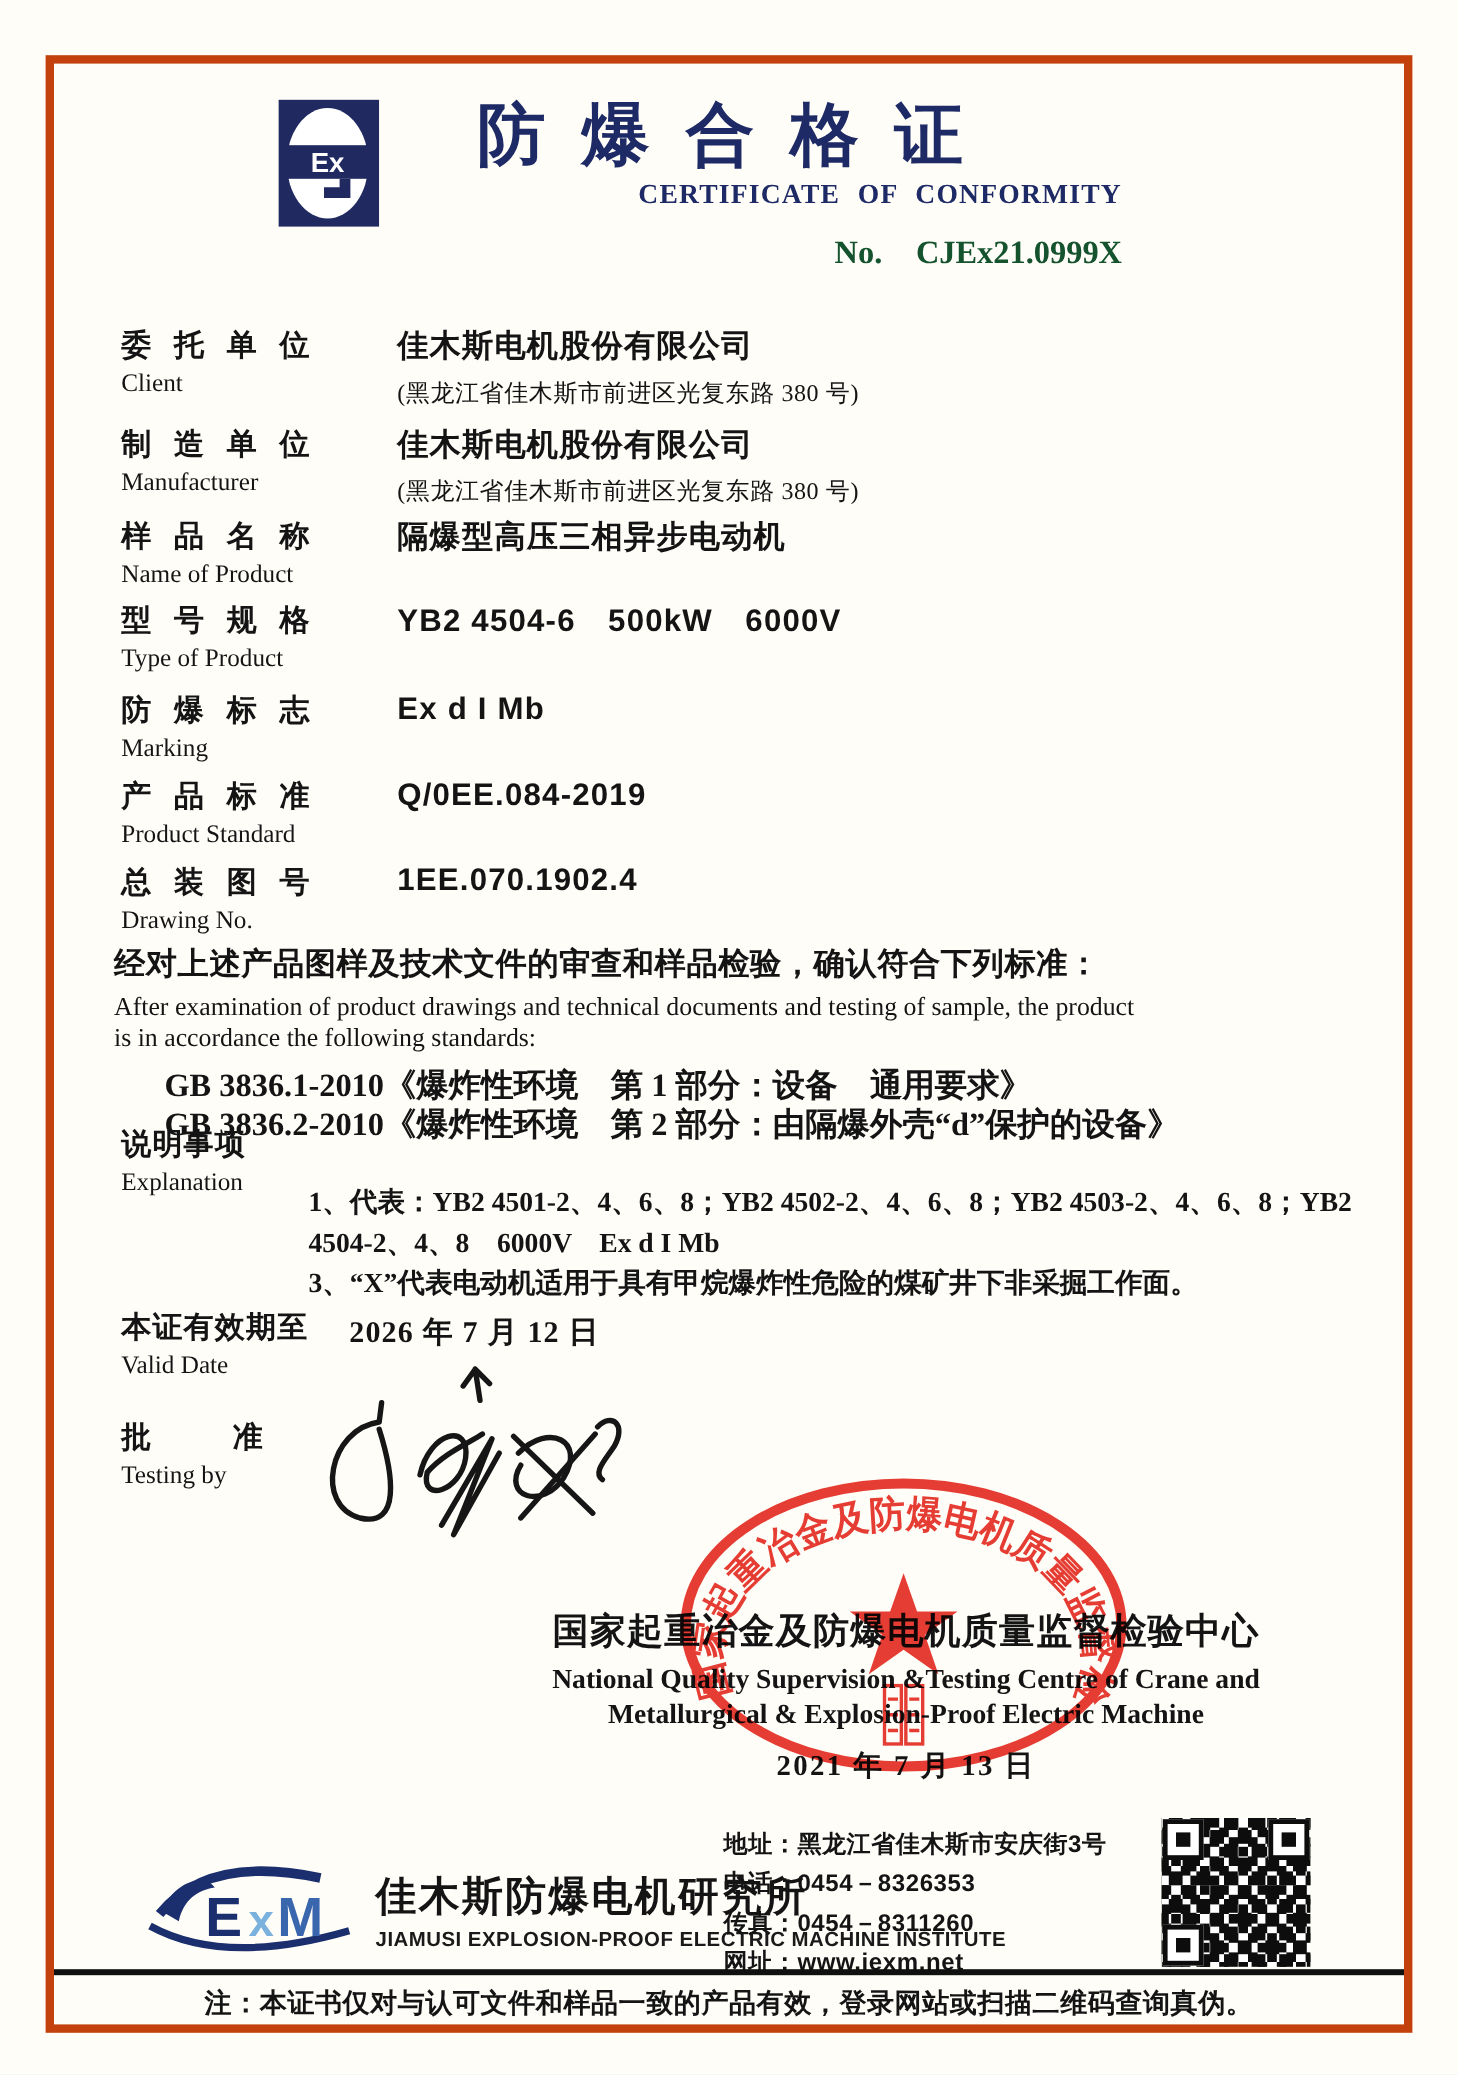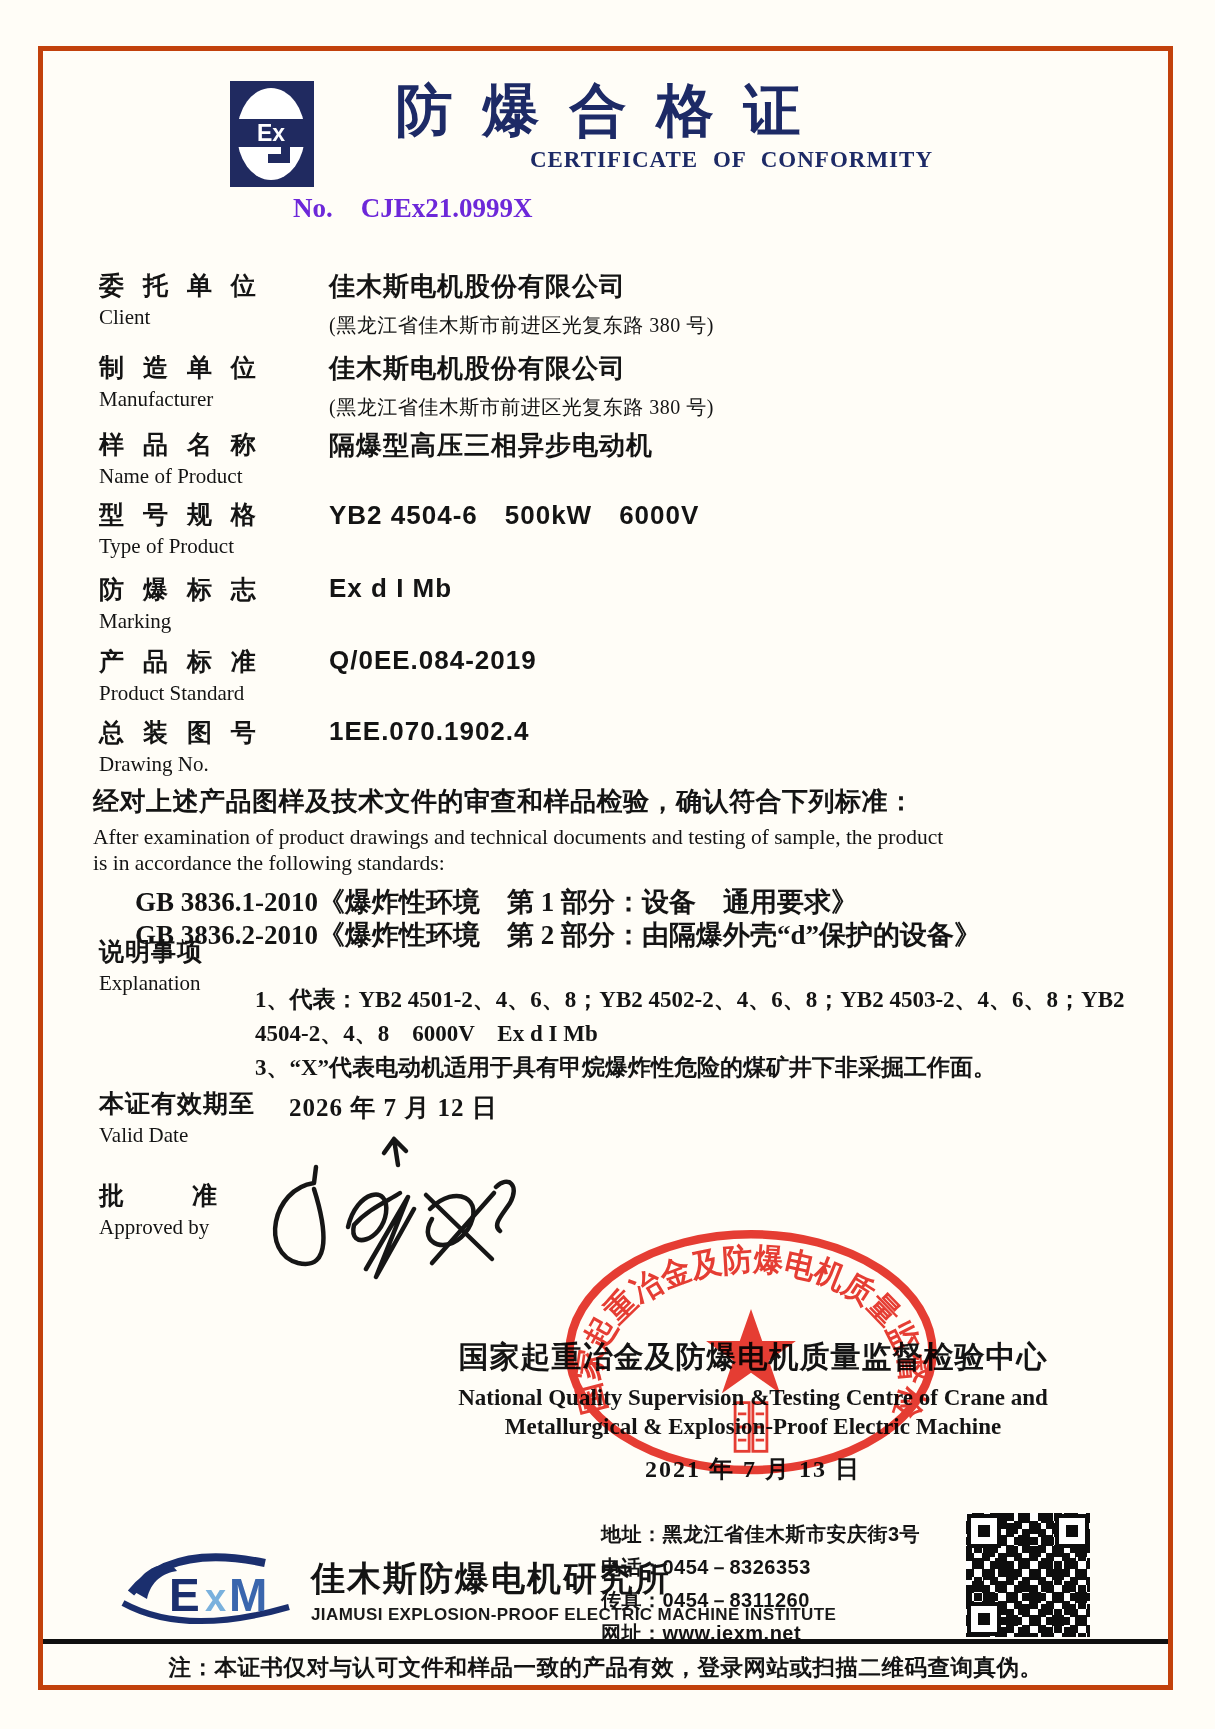--- a/index.html
+++ b/index.html
@@ -1,30 +1,30 @@
 <!DOCTYPE html>
 <html><head>
 <meta charset="utf-8">
 <style>
   html,body{margin:0;padding:0;background:#e9e9e9;}
   .page{position:relative;width:1215px;height:1729px;background:#fffdf7;margin:0 auto;
         font-family:"Liberation Sans","DejaVu Sans",sans-serif;color:#141414;overflow:hidden;}
   .frame{position:absolute;left:38px;top:46px;width:1125px;height:1634px;
-         border:5px solid #c2410c;background:transparent;}
+         border:7px solid #c2410c;background:transparent;}
 
   
   .hdr-logo{position:absolute;left:187px;top:30px;width:84px;height:106px;}
   .hdr-title{position:absolute;left:250px;top:22px;width:640px;text-align:center;
              font-family:"Liberation Serif","DejaVu Serif",serif;font-weight:bold;color:#1d2a66;
              font-size:57px;letter-spacing:30px;white-space:nowrap;}
   .hdr-sub{position:absolute;left:250px;top:96px;width:640px;text-align:right;
            font-family:"Liberation Serif","DejaVu Serif",serif;font-weight:bold;color:#1d2a66;
            font-size:23px;letter-spacing:1px;word-spacing:8px;white-space:nowrap;}
-  .cert-no{position:absolute;left:250px;top:142px;width:640px;text-align:left;
-           font-family:"Liberation Serif","DejaVu Serif",serif;font-weight:bold;font-size:27px;color:#6d28d9;}
+  .cert-no{position:absolute;left:250px;top:142px;width:640px;text-align:right;
+           font-family:"Liberation Serif","DejaVu Serif",serif;font-weight:bold;font-size:27px;color:#14532d;}
   .cert-no .gap{display:inline-block;width:28px;}
 
   
   .field-row{position:absolute;left:0;width:1100px;}
   .f-label{position:absolute;left:56px;top:0;width:230px;}
   .f-cn{font-weight:bold;font-size:25px;letter-spacing:6px;white-space:nowrap;}
   .f-en{font-family:"Liberation Serif","DejaVu Serif",serif;font-size:21px;margin-top:3px;}
   .f-value{position:absolute;left:286px;top:0;width:800px;}
   .f-main{font-weight:bold;font-size:26px;letter-spacing:1px;}
   .f-note{font-family:"Liberation Serif","DejaVu Serif",serif;font-size:20px;margin-top:8px;letter-spacing:.5px;}
@@ -183,21 +183,21 @@
     </div>
 
     <div class="valid-label">
       <div class="f-cn">本证有效期至</div>
       <div class="f-en">Valid Date</div>
     </div>
     <div class="valid-value">2026 年 7 月 12 日</div>
 
     <div class="appr-label">
       <div class="f-cn">批　　准</div>
-      <div class="f-en">Approved by</div>
+      <div class="f-en">Testing by</div>
     </div>
     <svg class="signature" viewBox="0 0 290 210" fill="none" stroke="#161616" stroke-width="4.5" stroke-linecap="round" stroke-linejoin="round">
       <path d="M150 34 L146 8 M146 8 L136 22 M146 8 L158 20"></path>
       <path d="M66 52 L68 36 M66 52 C24 58 12 122 50 132 C84 140 78 96 66 58"></path>
       <path d="M100 96 C108 60 142 52 138 82 C134 110 100 120 106 94 C120 78 140 70 152 62"></path>
       <path d="M118 138 L160 66 L128 146 L166 78"></path>
       <path d="M182 78 C208 52 238 68 220 98 C202 126 168 114 184 88"></path>
       <path d="M178 64 L244 128 M246 62 L184 132"></path>
       <path d="M248 56 C260 44 272 54 262 72 C254 84 244 94 252 100"></path>
     </svg>

